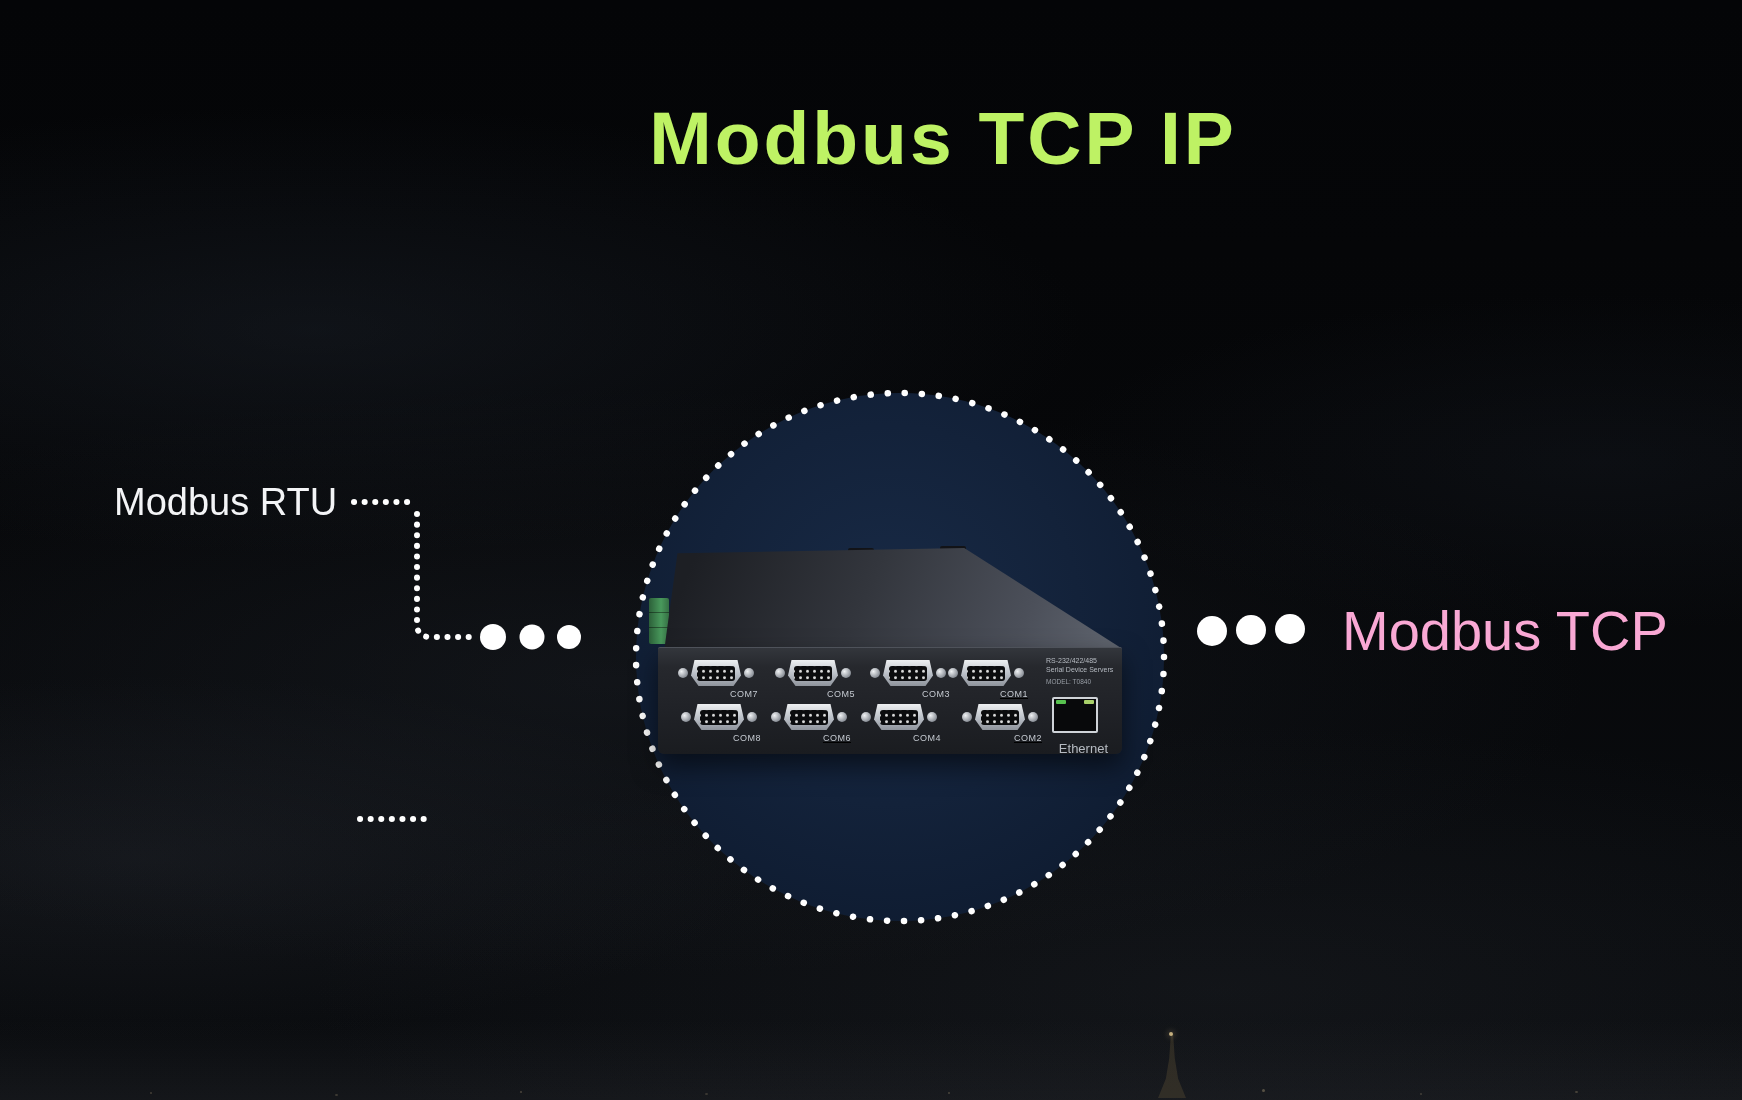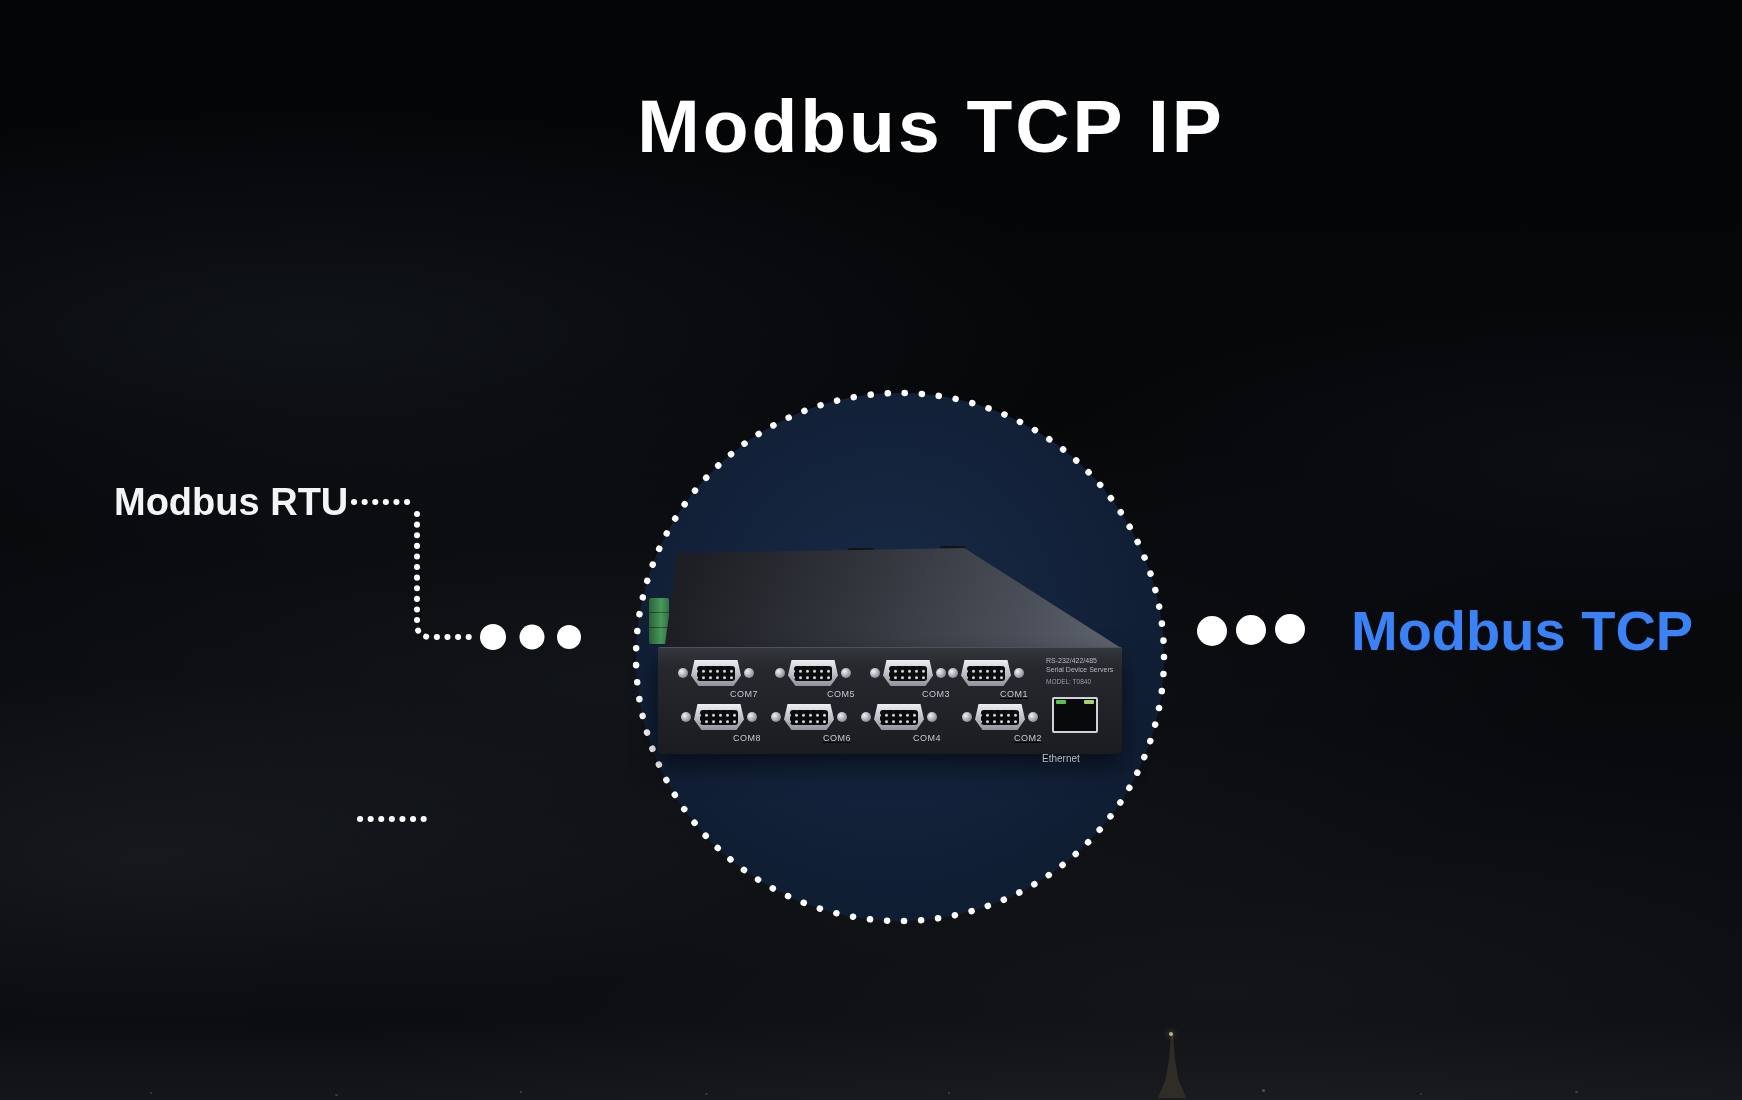--- a/index.html
+++ b/index.html
@@ -32,29 +32,29 @@
     position:absolute; left:1169px; bottom:64px; width:4px; height:4px; border-radius:50%;
     background:rgba(255,225,160,0.75); box-shadow:0 0 6px rgba(255,220,150,0.6);
   }
   .light{ position:absolute; border-radius:50%; }
   
   .overlay{ position:absolute; inset:0; }
   
   .title{
     position:absolute; top:77px; left:927px; transform:translateX(-50%);
     font-size:75px; line-height:1.2; font-weight:bold; letter-spacing:3px;
-    color:#ffffff; white-space:nowrap; margin:4px;
+    color:#bef264; white-space:nowrap; margin:16px;
   }
   .side-label{
-    position:absolute; font-weight:bold; color:#f3f4f6; white-space:nowrap;
+    position:absolute; font-weight:normal; color:#f3f4f6; white-space:nowrap;
     line-height:1.2;
   }
   .lbl-rtu{ left:114px; top:480px; font-size:38px; }
   .lbl-ascii{ left:99px; top:792px; font-size:38px; }
-  .lbl-tcp{ left:1342px; top:597px; font-size:56px; color:#3b82f6;margin-left:9px; }
+  .lbl-tcp{ left:1342px; top:597px; font-size:56px; color:#f9a8d4; }
   
   .device{ position:absolute; left:658px; top:547px; width:464px; height:206px; }
   .green-block{
     position:absolute; left:-9px; top:51px; width:20px; height:46px; border-radius:2px;
     background:linear-gradient(90deg,#2c6039 0%,#49995c 60%,#356f44 100%);
   }
   .green-block i{ display:block; height:1px; background:rgba(0,0,0,0.4); margin-top:14px; }
   .din-tab{ position:absolute; width:26px; height:9px; background:#121317; border-radius:2px; }
   .din-tab.t1{ left:190px; top:1px; }
   .din-tab.t2{ left:282px; top:-1px; }
@@ -95,22 +95,22 @@
   .panel-text .l1,.panel-text .l2{ font-size:7px; line-height:8.5px; white-space:nowrap; }
   .panel-text .l3{ font-size:6.5px; margin-top:4px; color:#989ea6; white-space:nowrap; }
   .rj45{
     position:absolute; left:394px; top:150px; width:46px; height:36px;
     border:2px solid #cfd3d8; border-radius:2px; background:#08090b; box-sizing:border-box;
   }
   .led{ position:absolute; top:1px; width:10px; height:4px; border-radius:1px; }
   .led.left{ left:2px; background:#57c24f; }
   .led.right{ right:2px; background:#a8d06a; }
   .eth-label{
-    position:absolute; left:384px; top:206px; width:66px; text-align:left;
-    font-size:10px; color:#b6bbc2;
+    position:absolute; left:384px; top:194px; width:66px; text-align:right;
+    font-size:13px; color:#b6bbc2;
   }
 </style>
 </head>
 <body>
 
 <div class="stage">
 
   <div class="sky"></div>
 
   <div class="skyline">

